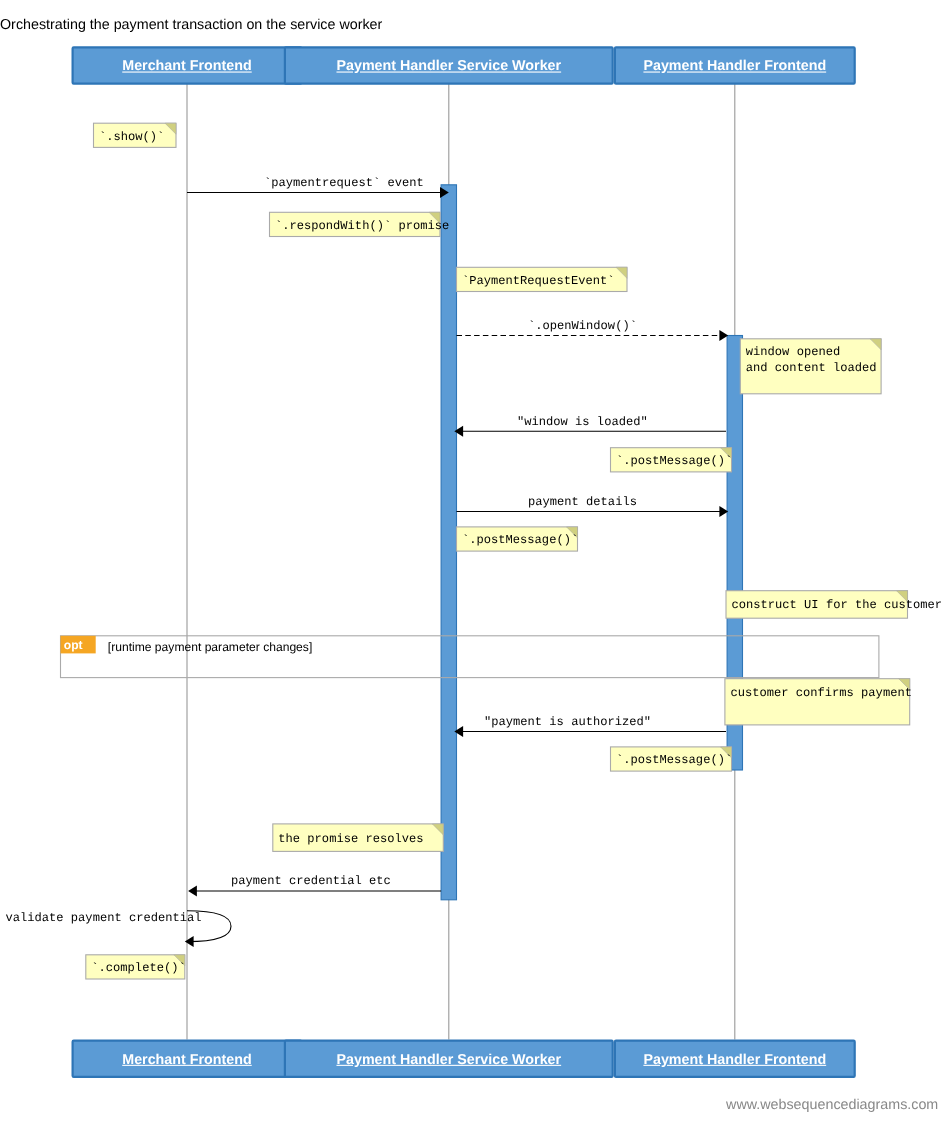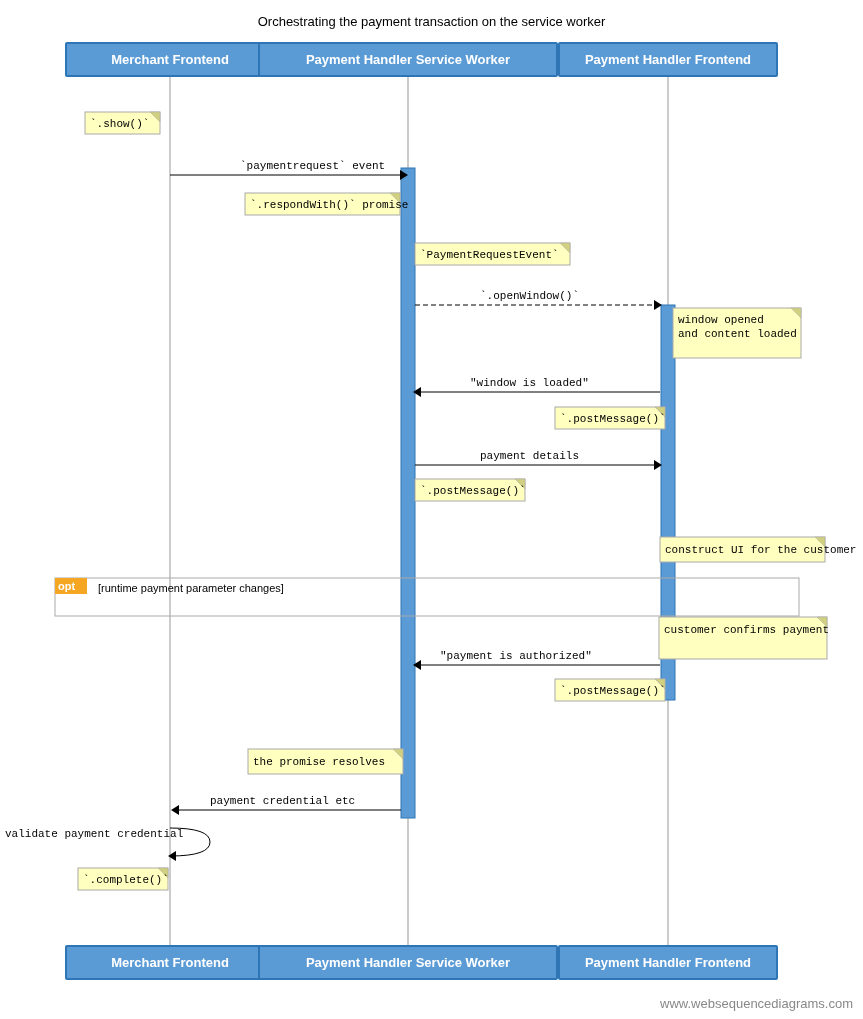--- a/index.html
+++ b/index.html
@@ -13,39 +13,40 @@
       position: relative;
       overflow-x: hidden;
     }
     .diagram-container {
       position: relative;
       width: 863px;
       min-height: 1019px;
       background: #fff;
     }
     .title {
-      text-align: center;
+      text-align: left;
       font-family: Arial, sans-serif;
       font-size: 13px;
       padding: 14px 0 8px 0;
       font-weight: normal;
     }
     
     .actor-box {
       position: absolute;
       background: #5b9bd5;
       color: #fff;
       font-family: Arial, sans-serif;
       font-size: 13px;
       font-weight: bold;
       text-align: center;
       padding: 8px 10px;
       border: 2px solid #2e75b6;
       border-radius: 2px;
       white-space: nowrap;
+      text-decoration: underline;
     }
     .watermark {
       position: absolute;
       bottom: 8px;
       right: 10px;
       font-size: 13px;
       color: #888;
       font-family: Arial, sans-serif;
     }
   </style>

